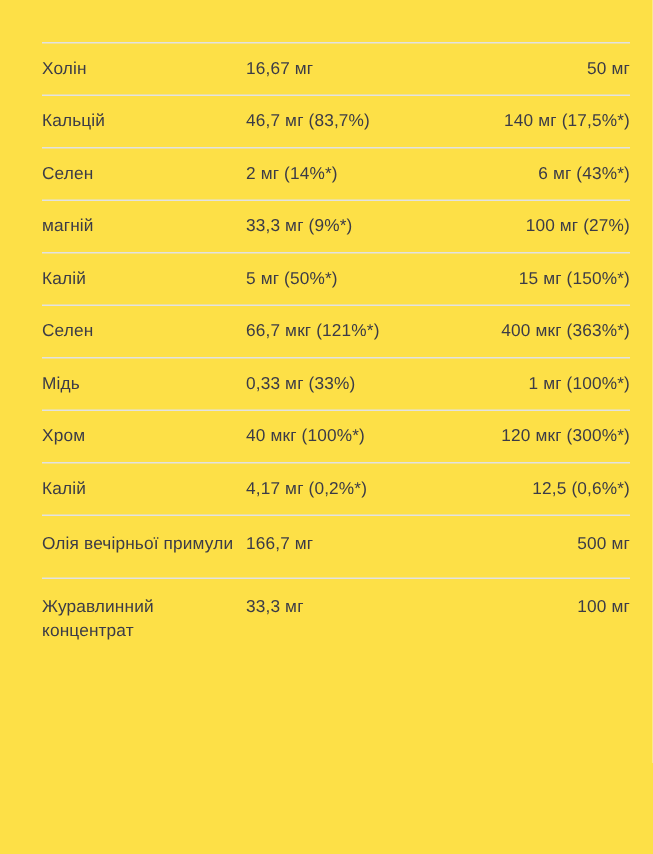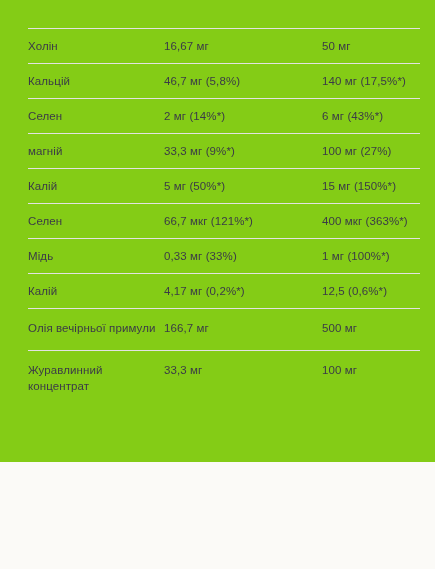--- a/index.html
+++ b/index.html
@@ -9,22 +9,22 @@
   body {
     width: 435px;
     height: 569px;
     background: #fbfaf7;
     font-family: "Liberation Sans", sans-serif;
     overflow: hidden;
   }
   .page {
     position: relative;
     width: 435px;
-    height: 462px;
-    background: #84cc16;
+    height: 569px;
+    background: #fde047;
     box-sizing: border-box;
   }
   .nutrition-table {
     position: absolute;
     left: 28px;
     top: 28px;
     width: 392px;
     border-collapse: collapse;
     table-layout: fixed;
   }
@@ -46,21 +46,21 @@
   .cell-inner {
     padding-top: 9px;
     padding-bottom: 9px;
   }
   .row-tall .cell-inner {
     padding-top: 11px;
     padding-bottom: 14px;
   }
   .col-name { width: 136px; }
   .col-a    { width: 158px; }
-  .col-b    { width: 98px; }
+  .col-b    { width: 98px; text-align: right; }
 </style>
 </head>
 <body>
 
 <div class="page">
   <table class="nutrition-table">
     <tbody>
         <tr>
           <td class="col-name">
             <div class="cell-inner">Холін</div>
@@ -70,21 +70,21 @@
           </td>
           <td class="col-b">
             <div class="cell-inner">50 мг</div>
           </td>
         </tr>
         <tr>
           <td class="col-name">
             <div class="cell-inner">Кальцій</div>
           </td>
           <td class="col-a">
-            <div class="cell-inner">46,7 мг (5,8%)</div>
+            <div class="cell-inner">46,7 мг (83,7%)</div>
           </td>
           <td class="col-b">
             <div class="cell-inner">140 мг (17,5%*)</div>
           </td>
         </tr>
         <tr>
           <td class="col-name">
             <div class="cell-inner">Селен</div>
           </td>
           <td class="col-a">
@@ -133,20 +133,31 @@
           </td>
           <td class="col-a">
             <div class="cell-inner">0,33 мг (33%)</div>
           </td>
           <td class="col-b">
             <div class="cell-inner">1 мг (100%*)</div>
           </td>
         </tr>
         <tr>
           <td class="col-name">
+            <div class="cell-inner">Хром</div>
+          </td>
+          <td class="col-a">
+            <div class="cell-inner">40 мкг (100%*)</div>
+          </td>
+          <td class="col-b">
+            <div class="cell-inner">120 мкг (300%*)</div>
+          </td>
+        </tr>
+        <tr>
+          <td class="col-name">
             <div class="cell-inner">Калій</div>
           </td>
           <td class="col-a">
             <div class="cell-inner">4,17 мг (0,2%*)</div>
           </td>
           <td class="col-b">
             <div class="cell-inner">12,5 (0,6%*)</div>
           </td>
         </tr>
         <tr class="row-tall">

